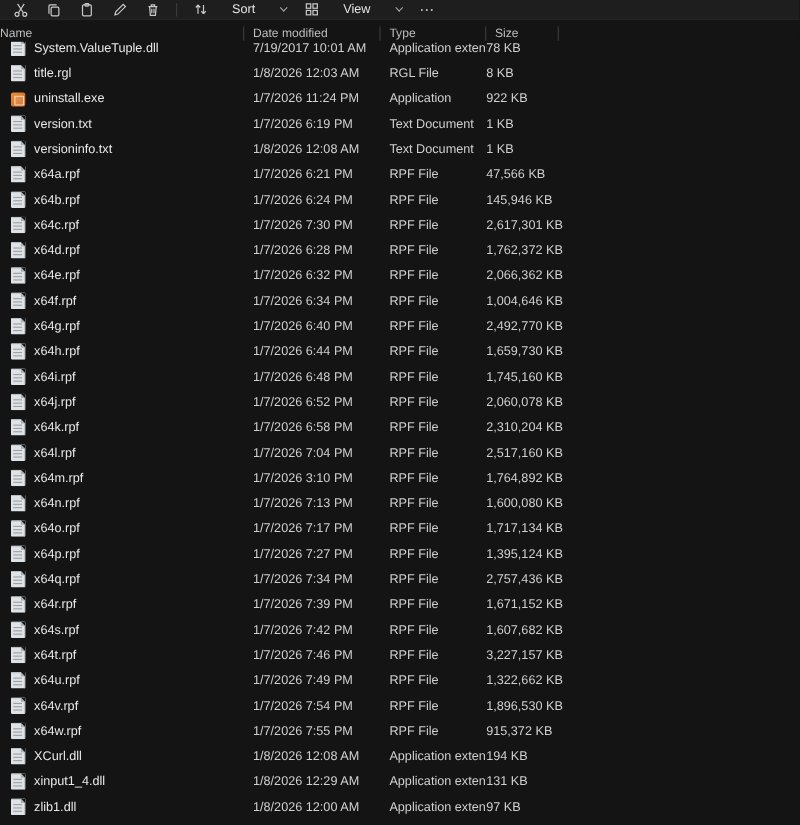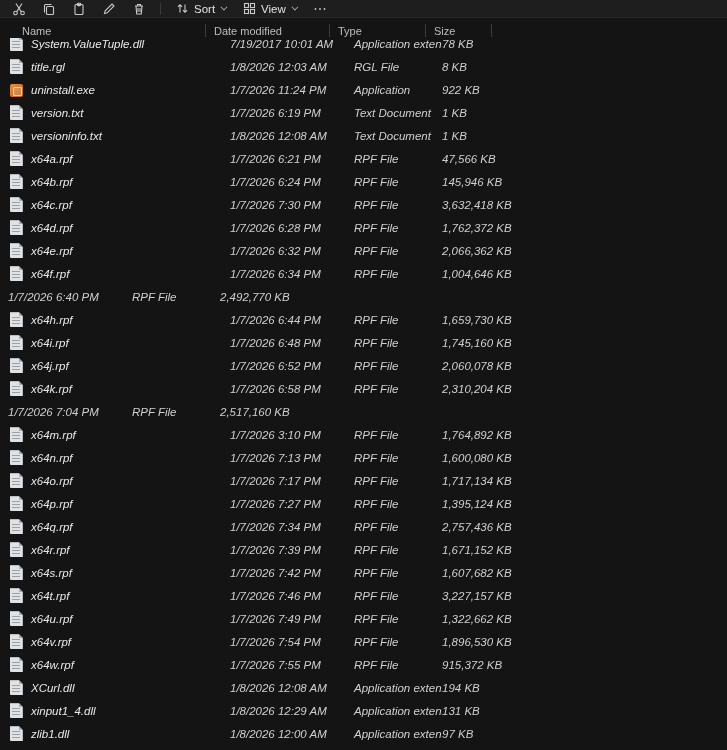--- a/index.html
+++ b/index.html
@@ -21,21 +21,21 @@
     border-bottom:1px solid #272727;
   }
   .tool-btn {
     width:30px; height:18px;
     display:flex; align-items:center; justify-content:center;
     background:transparent; border:none; cursor:pointer;
   }
   .tool-btn svg { stroke:#c9c9c9; fill:none; stroke-width:1.1; }
   .tb-sep { width:1px; height:12px; background:#3a3a3a; margin:0 6px; }
   .labeled-btn {
-    display:flex; align-items:center; gap:5px;
+    display:flex; align-items:center; gap:22px;
     height:18px; padding:0 9px;
     background:transparent; border:none; cursor:pointer;
     color:#e2e2e2; font-size:11.5px;
     font-family:"Liberation Sans","DejaVu Sans",sans-serif;
   }
   .labeled-btn svg { stroke:#c9c9c9; fill:none; stroke-width:1.1; }
   .chev {
     width:5px; height:5px;
     border-right:1px solid #a8a8a8; border-bottom:1px solid #a8a8a8;
     transform:rotate(45deg) translateY(-2px);
@@ -44,28 +44,28 @@
 
   
   .header-row {
     display:flex; align-items:center;
     height:15px; margin-top:5px;
     position:relative; z-index:2;
     background:#141414;
     color:#bdbdbd; font-size:11px;
   }
   .hcell { height:13px; display:flex; align-items:center; border-right:1px solid #3c3c3c; cursor:pointer; }
-  .h-name { width:206px; padding-left:22px; }
+  .h-name { width:222px; }
   .h-date { width:124px; padding-left:8px; }
   .h-type { width:96px;  padding-left:8px; }
   .h-size { width:66px;  padding-left:8px; }
 
   
   .file-list { margin-top:-6px; position:relative; z-index:1; }
-  .row { display:flex; align-items:center; height:23px; cursor:default;font-style:italic; }
+  .row { display:flex; align-items:center; height:23px; cursor:default; }
   .cell-name {
     width:222px; display:flex; align-items:center; gap:8px;
     padding-left:10px; color:#e8e8e8;
     white-space:nowrap; overflow:hidden;
   }
   .cell-date { width:124px; padding-left:8px; color:#cfcfcf; white-space:nowrap; }
   .cell-type { width:96px;  padding-left:8px; color:#cfcfcf; white-space:nowrap; overflow:hidden; }
   .cell-size { width:66px;  text-align:left; padding-right:6px; color:#cfcfcf; white-space:nowrap; }
 
   .ficon { width:13px; height:15px; flex:0 0 13px; position:relative; }
@@ -244,21 +244,21 @@
     <div class="cell-size">145,946 KB</div>
   </div>
 
   <div class="row">
     <div class="cell-name">
       <span class="ficon icon-doc"></span>
       <span>x64c.rpf</span>
     </div>
     <div class="cell-date">1/7/2026 7:30 PM</div>
     <div class="cell-type">RPF File</div>
-    <div class="cell-size">3,632,418 KB</div>
+    <div class="cell-size">2,617,301 KB</div>
   </div>
 
   <div class="row">
     <div class="cell-name">
       <span class="ficon icon-doc"></span>
       <span>x64d.rpf</span>
     </div>
     <div class="cell-date">1/7/2026 6:28 PM</div>
     <div class="cell-type">RPF File</div>
     <div class="cell-size">1,762,372 KB</div>
@@ -278,20 +278,24 @@
     <div class="cell-name">
       <span class="ficon icon-doc"></span>
       <span>x64f.rpf</span>
     </div>
     <div class="cell-date">1/7/2026 6:34 PM</div>
     <div class="cell-type">RPF File</div>
     <div class="cell-size">1,004,646 KB</div>
   </div>
 
   <div class="row">
+    <div class="cell-name">
+      <span class="ficon icon-doc"></span>
+      <span>x64g.rpf</span>
+    </div>
     <div class="cell-date">1/7/2026 6:40 PM</div>
     <div class="cell-type">RPF File</div>
     <div class="cell-size">2,492,770 KB</div>
   </div>
 
   <div class="row">
     <div class="cell-name">
       <span class="ficon icon-doc"></span>
       <span>x64h.rpf</span>
     </div>
@@ -324,20 +328,24 @@
     <div class="cell-name">
       <span class="ficon icon-doc"></span>
       <span>x64k.rpf</span>
     </div>
     <div class="cell-date">1/7/2026 6:58 PM</div>
     <div class="cell-type">RPF File</div>
     <div class="cell-size">2,310,204 KB</div>
   </div>
 
   <div class="row">
+    <div class="cell-name">
+      <span class="ficon icon-doc"></span>
+      <span>x64l.rpf</span>
+    </div>
     <div class="cell-date">1/7/2026 7:04 PM</div>
     <div class="cell-type">RPF File</div>
     <div class="cell-size">2,517,160 KB</div>
   </div>
 
   <div class="row">
     <div class="cell-name">
       <span class="ficon icon-doc"></span>
       <span>x64m.rpf</span>
     </div>

